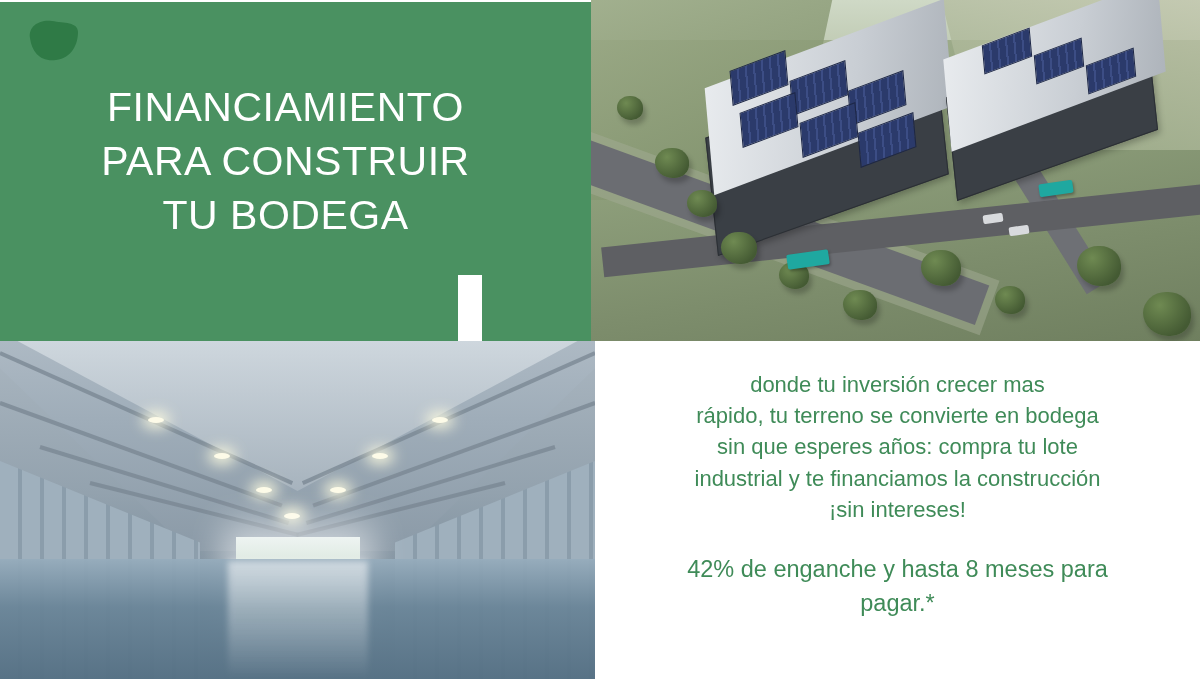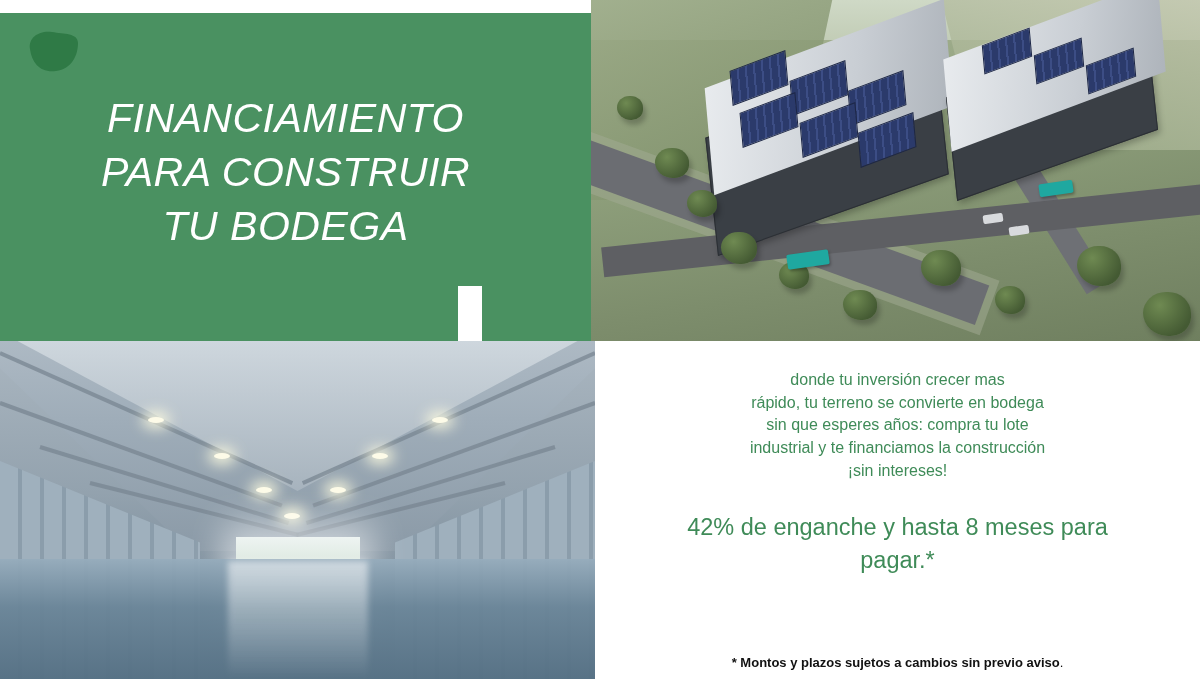--- a/index.html
+++ b/index.html
@@ -18,26 +18,25 @@
     width: 1200px;
     height: 679px;
     background: #ffffff;
     overflow: hidden;
   }
 
   
   .panel-headline {
     position: absolute;
     left: 0;
-    top: 13px;
+    top: 2px;
     width: 591px;
     height: 341px;
     background: #4a9161;
     overflow: hidden;
-    font-style: italic;
   }
   .logo-blob {
     position: absolute;
     left: 24px;
     top: 16px;
     width: 56px;
     height: 44px;
   }
   .headline {
     position: absolute;
@@ -257,21 +256,21 @@
     left: 595px;
     top: 341px;
     width: 605px;
     height: 338px;
     background: #ffffff;
     box-sizing: border-box;
     padding: 28px 36px 0 36px;
   }
   .copy-main {
     color: #3f8b58;
-    font-size: 16px;
+    font-size: 22px;
     line-height: 1.42;
     text-align: center;
     white-space: pre-line;
     font-weight: 400;
   }
   .copy-offer {
     margin-top: 28px;
     color: #3f8b58;
     font-size: 23.5px;
     line-height: 1.42;
@@ -379,18 +378,15 @@
   </div>
 
   <div class="panel-copy">
     <div class="copy-main">donde tu inversión crecer mas
 rápido, tu terreno se convierte en bodega
 sin que esperes años: compra tu lote
 industrial y te financiamos la construcción
 ¡sin intereses!</div>
     <div class="copy-offer">42% de enganche y hasta 8 meses para
 pagar.*</div>
-    <div class="copy-disclaimer">
-      <span>* Montos y plazos sujetos a cambios sin previo aviso</span><span class="tail">.</span>
-    </div>
   </div>
 
 </div>
 
 </body></html>

